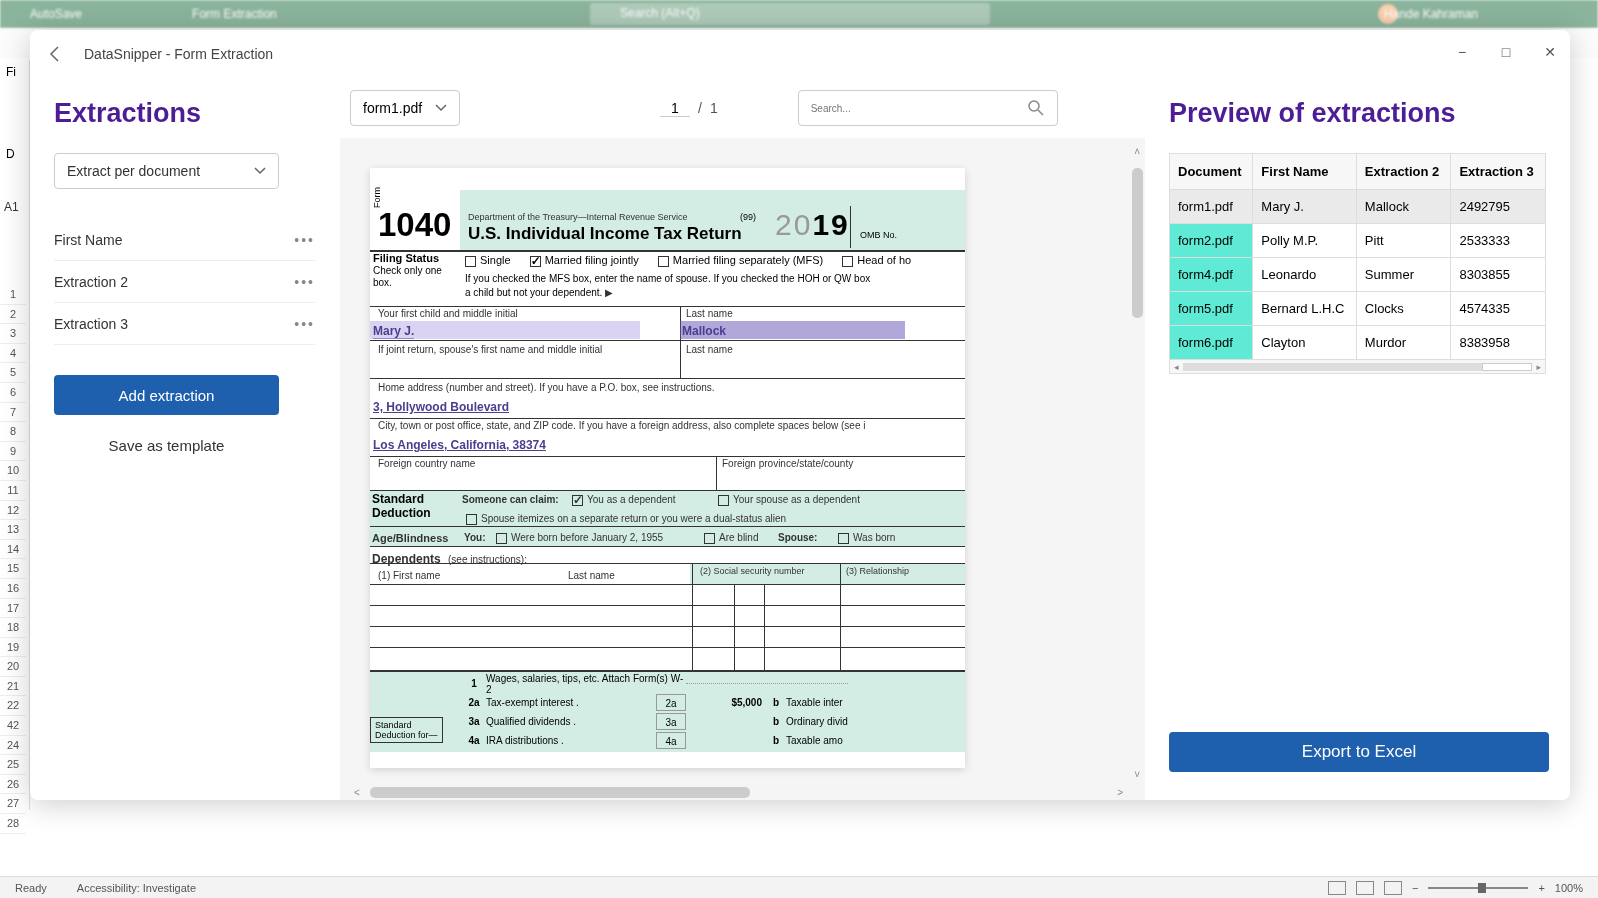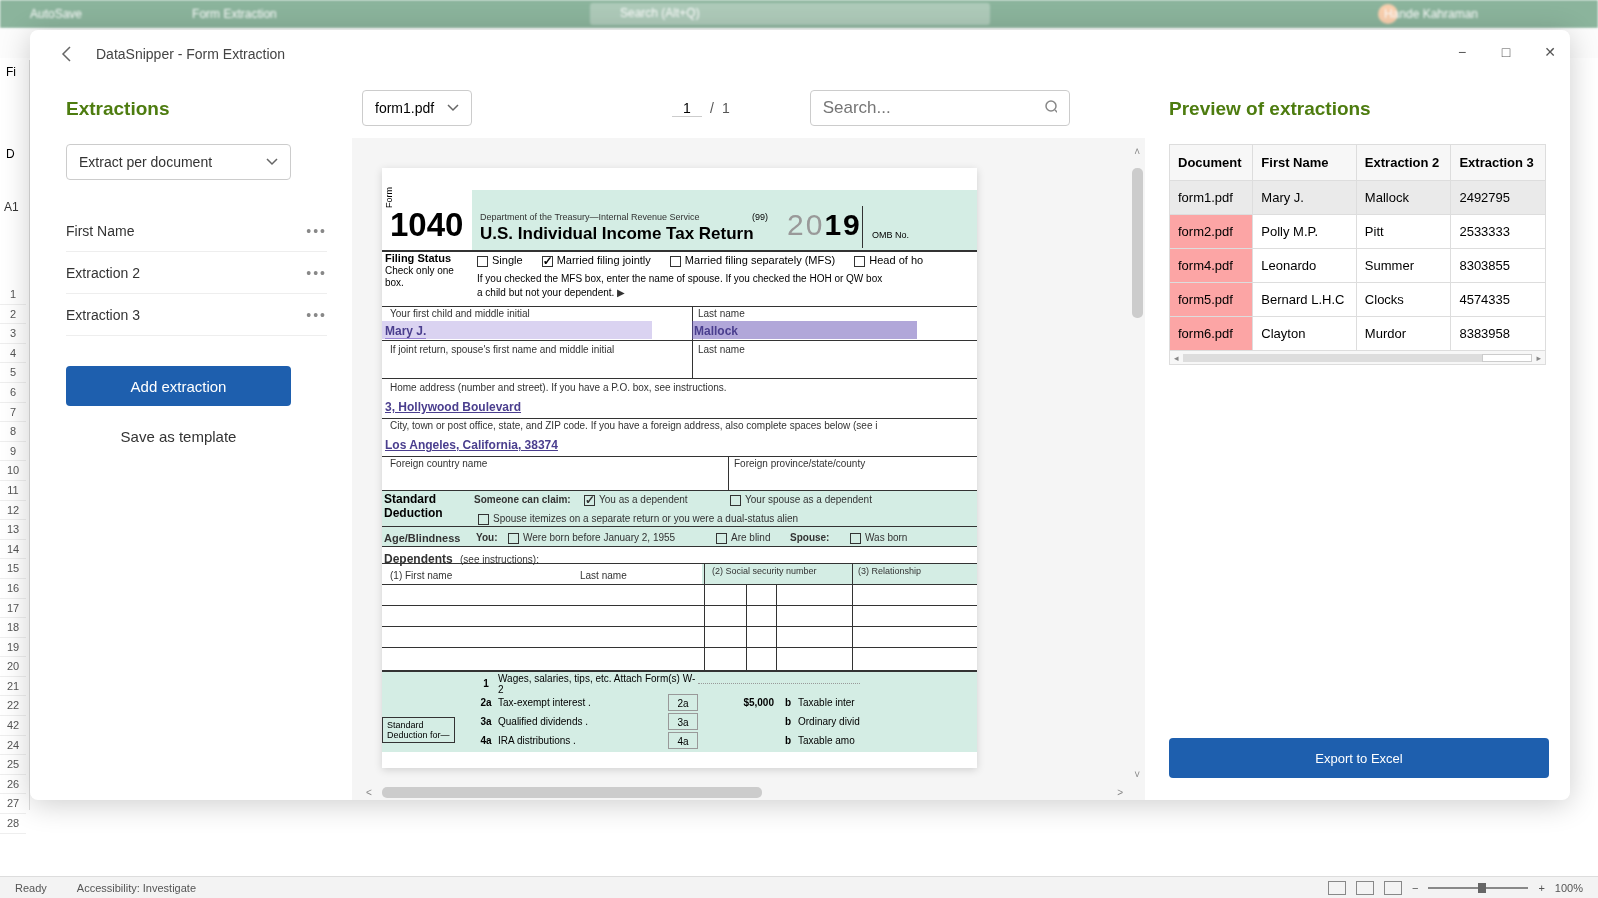--- a/index.html
+++ b/index.html
@@ -17,46 +17,46 @@
     .excel-left .cell-ref { position: absolute; top: 140px; left: 4px; font-size: 12px; color: #333; }
     .excel-rows { position: absolute; top: 225px; left: 0; width: 26px; }
     .excel-row { height: 19.6px; font-size: 11px; color: #555; text-align: center; border-bottom: 1px solid #eee; line-height: 19.6px; }
     .excel-statusbar { position: absolute; bottom: 0; left: 0; width: 100%; height: 22px; background: #f3f3f3; border-top: 1px solid #ddd; display: flex; align-items: center; padding: 0 15px; font-size: 11px; color: #555; }
     .excel-statusbar .right { position: absolute; right: 15px; display: flex; align-items: center; gap: 10px; }
     .view-btn { width: 18px; height: 14px; border: 1px solid #888; }
     .zoom-slider { width: 100px; height: 2px; background: #888; position: relative; }
     .zoom-slider::after { content: ''; position: absolute; left: 50%; top: -4px; width: 8px; height: 10px; background: #666; }
 
     
-    .modal { position: absolute; top: 30px; left: 30px; width: 1540px; height: 770px; background: #fff; box-shadow: 0 4px 30px rgba(0,0,0,0.2); border-radius: 8px; overflow: hidden; padding-left: 12px; }
+    .modal { position: absolute; top: 30px; left: 30px; width: 1540px; height: 770px; background: #fff; box-shadow: 0 4px 30px rgba(0,0,0,0.2); border-radius: 8px; overflow: hidden; }
     .modal-title { height: 48px; display: flex; align-items: center; padding: 0 14px; border-bottom: 1px solid transparent; }
     .back-btn { width: 24px; height: 24px; display: flex; align-items: center; justify-content: center; cursor: pointer; }
     .modal-title-text { margin-left: 16px; font-size: 14px; color: #444; }
     .win-controls { position: absolute; right: 8px; top: 10px; display: flex; gap: 20px; }
     .win-btn { width: 24px; height: 24px; display: flex; align-items: center; justify-content: center; cursor: pointer; font-size: 14px; color: #555; }
 
     .modal-body { display: flex; height: calc(100% - 48px); }
     
     
     .left-panel { width: 310px; padding: 20px 24px; border-right: 1px solid transparent; }
-    .panel-h1 { font-size: 19px; font-weight: 600; color: #4d7c0f; margin-bottom: 24px; }
+    .panel-h1 { font-size: 27px; font-weight: 600; color: #4c1d95; margin-bottom: 24px; }
     .dropdown { width: 225px; height: 36px; border: 1px solid #ccc; border-radius: 4px; display: flex; align-items: center; justify-content: space-between; padding: 0 12px; font-size: 14px; color: #333; margin-bottom: 30px; cursor: pointer; }
     .extr-item { height: 42px; display: flex; align-items: center; justify-content: space-between; font-size: 14px; color: #333; border-bottom: 1px solid #eee; cursor: pointer; }
     .extr-item .dots { color: #888; letter-spacing: 2px; cursor: pointer; }
     .add-btn { width: 225px; height: 40px; background: #1e5fae; color: #fff; font-size: 15px; border: none; border-radius: 4px; margin-top: 30px; cursor: pointer; }
     .save-template { width: 225px; height: 40px; background: transparent; color: #333; font-size: 15px; border: none; margin-top: 10px; cursor: pointer; }
 
     
     .center-panel { flex: 1; display: flex; flex-direction: column; }
     .center-toolbar { height: 60px; display: flex; align-items: center; padding: 0 10px; gap: 20px; }
     .doc-dropdown { width: 110px; height: 36px; border: 1px solid #ccc; border-radius: 4px; display: flex; align-items: center; justify-content: space-between; padding: 0 12px; font-size: 14px; cursor: pointer; }
     .page-ind { font-size: 14px; color: #555; display: flex; align-items: center; gap: 8px; margin-left: 180px; }
     .page-input { width: 30px; border: none; border-bottom: 1px solid #ccc; text-align: center; font-size: 14px; }
     .search-box { width: 260px; height: 36px; border: 1px solid #ccc; border-radius: 4px; display: flex; align-items: center; padding: 0 12px; margin-left: 60px; }
-    .search-box input { flex: 1; border: none; outline: none; font-size: 17px; }
+    .search-box input { flex: 1; border: none; outline: none; font-size: 10px; }
 
     .doc-viewer { flex: 1; background: #f5f5f5; overflow: hidden; position: relative; padding: 30px 20px 10px 30px; }
     .doc-page { width: 595px; min-height: 600px; background: #fff; box-shadow: 0 2px 8px rgba(0,0,0,0.15); position: relative; font-family: Arial, sans-serif; }
     .doc-scroll-v { position: absolute; right: 2px; top: 30px; width: 11px; height: 150px; background: #ccc; border-radius: 5px; }
     .doc-scroll-h { position: absolute; bottom: 2px; left: 30px; width: 380px; height: 11px; background: #ccc; border-radius: 5px; }
     .scroll-arrow { position: absolute; font-size: 10px; color: #888; }
 
     
     .form-highlight { position: absolute; background: #d4ede4; }
     .form-1040 { position: absolute; top: 38px; left: 8px; font-size: 33px; font-weight: 900; color: #000; }
@@ -88,25 +88,25 @@
     .income-num { width: 24px; text-align: center; font-weight: 700; }
     .income-label { width: 200px; }
     .income-cell { width: 30px; text-align: center; border: 1px solid #999; height: 17px; line-height: 17px; }
     .income-val { width: 80px; text-align: right; padding-right: 4px; font-weight: 700; }
 
     
     .right-panel { width: 425px; padding: 20px 24px; }
     .preview-table { width: 100%; border: 1px solid #ddd; border-collapse: collapse; font-size: 13px; margin-top: 20px; }
     .preview-table th { background: #f7f7f7; padding: 10px 8px; text-align: left; border: 1px solid #ddd; font-weight: 600; }
     .preview-table td { padding: 9px 8px; border: 1px solid #ddd; }
-    .preview-table td:first-child { background: #fca5a5; }
+    .preview-table td:first-child { background: #5eead4; }
     .preview-table tr.selected td { background: #eaeaea; }
     .preview-table tr.selected td:first-child { background: #eaeaea; }
     .table-scroll { width: 100%; height: 14px; border: 1px solid #ddd; border-top: none; display: flex; align-items: center; justify-content: space-between; padding: 0 4px; font-size: 9px; color: #888; background: #f7f7f7; }
-    .export-btn { width: 100%; height: 40px; background: #1e5fae; color: #fff; font-size: 13px; border: none; border-radius: 4px; cursor: pointer; position: absolute; bottom: 22px; width: 380px; }
+    .export-btn { width: 100%; height: 40px; background: #1e5fae; color: #fff; font-size: 17px; border: none; border-radius: 4px; cursor: pointer; position: absolute; bottom: 28px; width: 380px; }
 
     svg { display: block; }
   </style>
 </head>
 <body>
 
 <div class="excel-bg">
   <div class="excel-titlebar">
     <span class="autosave">AutoSave</span>
     <span style="margin-left:110px;color:#fff;font-size:12px;">Form Extraction</span>

